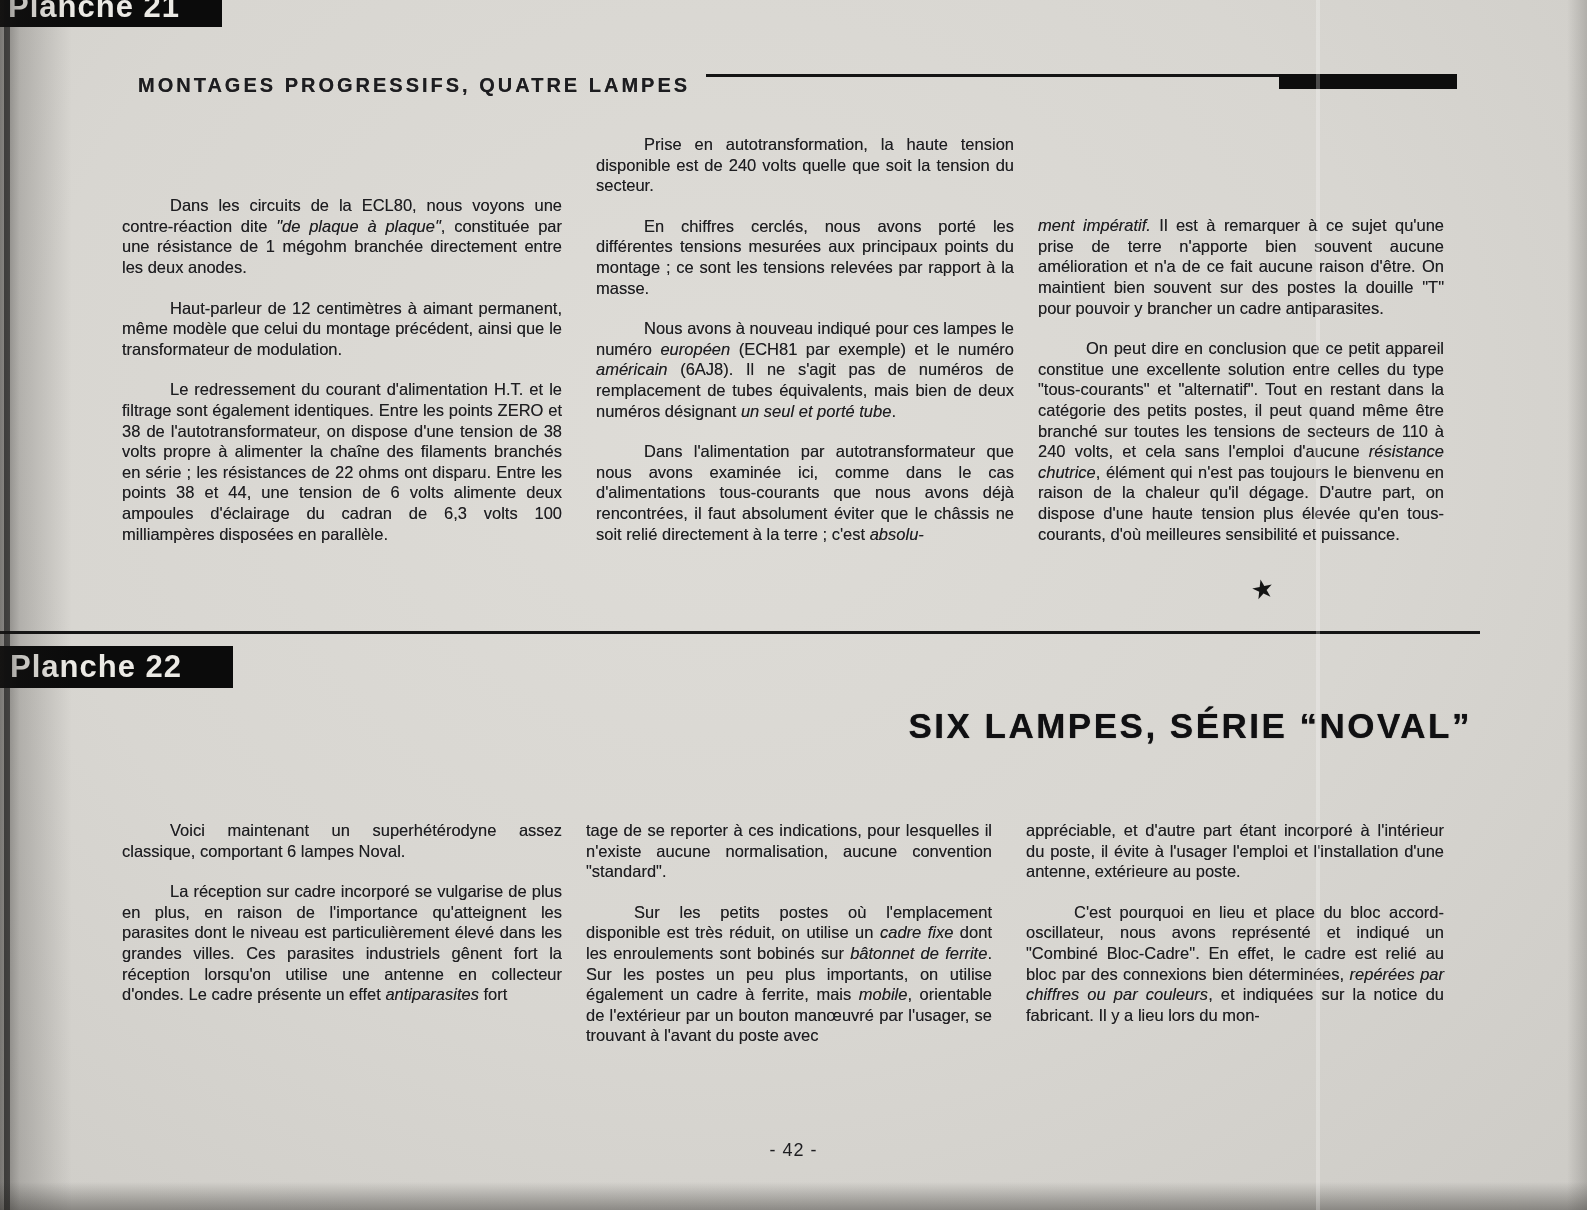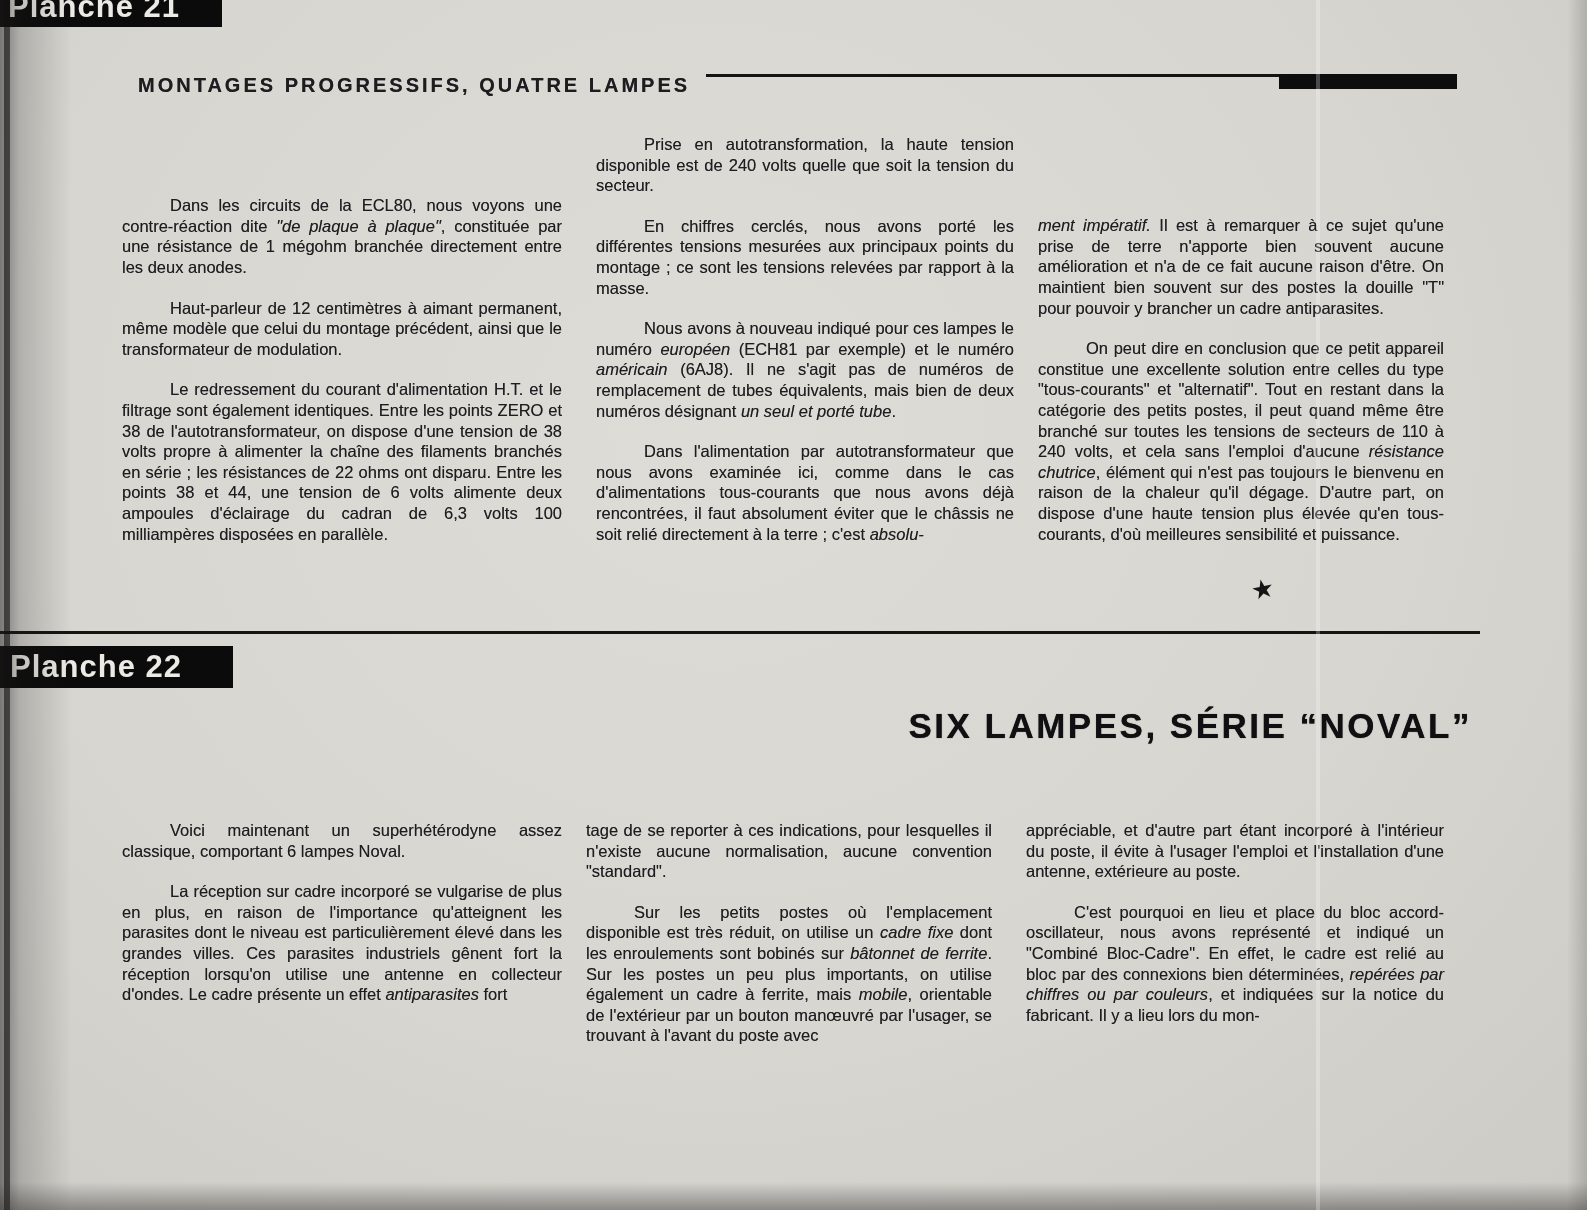--- a/index.html
+++ b/index.html
@@ -118,19 +118,20 @@
     <div class="col col-c">
         <p class="para no-indent">tage de se reporter à ces indications, pour lesquelles il n'existe aucune normalisation, aucune convention "standard".</p>
         <p class="para">Sur les petits postes où l'emplacement disponible est très réduit, on utilise un <i>cadre fixe</i> dont les enroulements sont bobinés sur <i>bâtonnet de ferrite</i>. Sur les postes un peu plus importants, on utilise également un cadre à ferrite, mais <i>mobile</i>, orientable de l'extérieur par un bouton manœuvré par l'usager, se trouvant à l'avant du poste avec</p>
       </div>
     <div class="col col-b">
         <p class="para no-indent">appréciable, et d'autre part étant incorporé à l'intérieur du poste, il évite à l'usager l'emploi et l'installation d'une antenne, extérieure au poste.</p>
         <p class="para">C'est pourquoi en lieu et place du bloc accord-oscillateur, nous avons représenté et indiqué un "Combiné Bloc-Cadre". En effet, le cadre est relié au bloc par des connexions bien déterminées, <i>repérées par chiffres ou par couleurs</i>, et indiquées sur la notice du fabricant. Il y a lieu lors du mon-</p>
       </div>
   </div>
 
+  <div class="page-number">- 42 -</div>
 
   <div class="edge edge-left"></div>
   <div class="edge edge-line"></div>
   <div class="edge edge-bottom"></div>
   <div class="edge edge-right"></div>
   <div class="edge scan-streak"></div>
 </div>
 
 </body></html>

